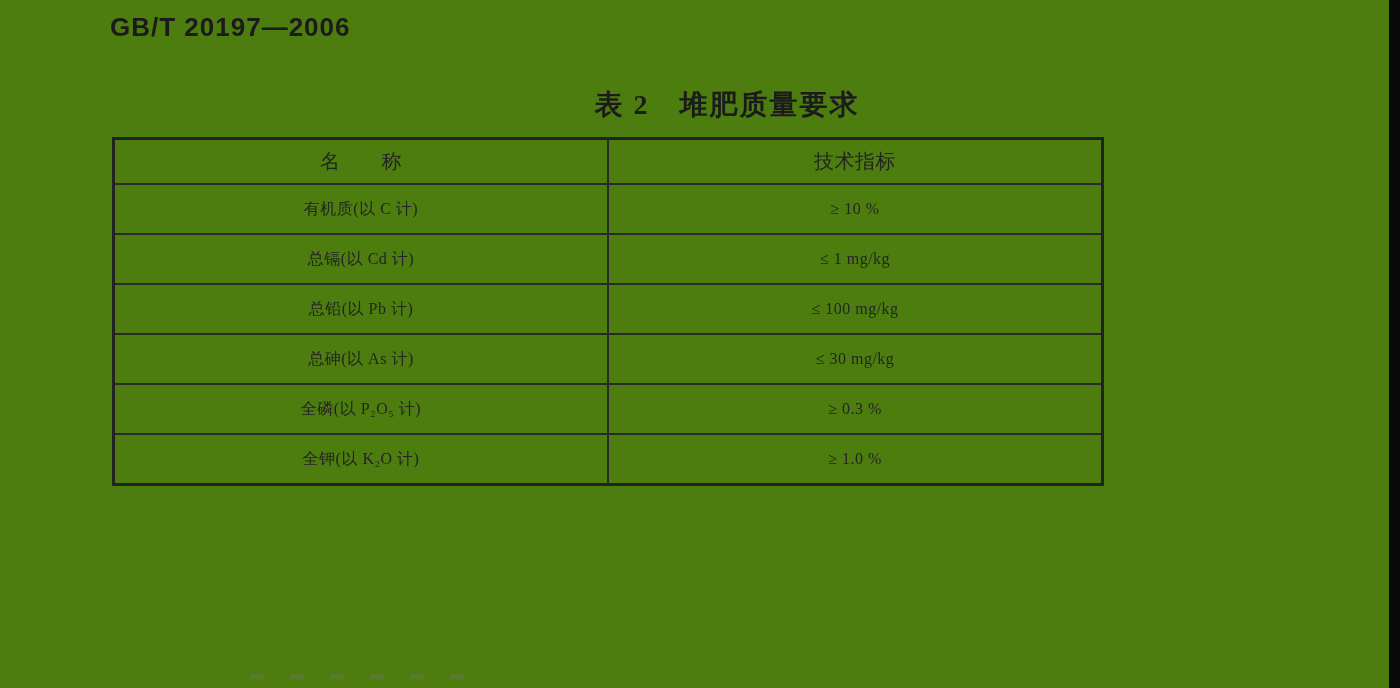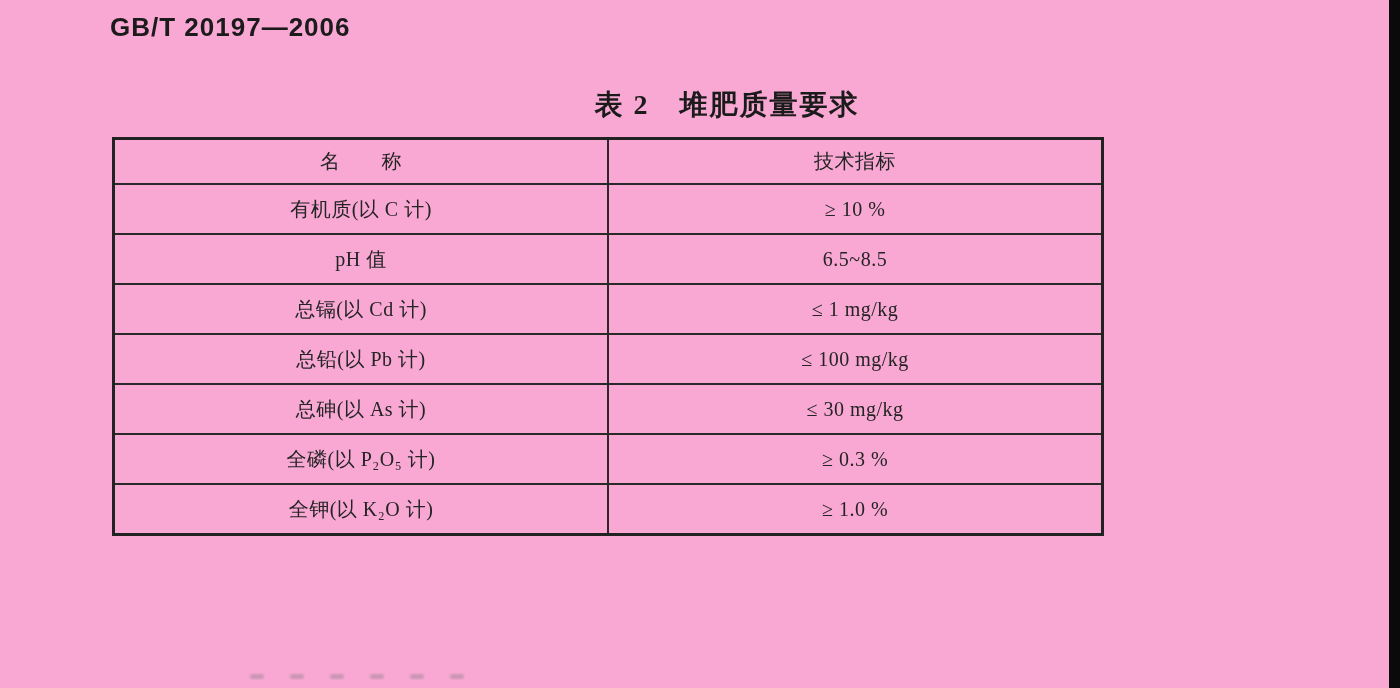--- a/index.html
+++ b/index.html
@@ -4,21 +4,21 @@
 <style>
   html, body {
     margin: 0;
     padding: 0;
     background: #ffffff;
   }
   .page {
     position: relative;
     width: 1400px;
     height: 688px;
-    background: #f9a8d4;
+    background: #4d7c0f;
     overflow: hidden;
     font-family: "Liberation Serif", "DejaVu Serif", serif;
     color: #1f1f1f;
   }
   .doc-code {
     position: absolute;
     left: 110px;
     top: 12px;
     font-family: "Liberation Sans", "DejaVu Sans", sans-serif;
     font-weight: bold;
@@ -42,21 +42,21 @@
     left: 112px;
     top: 137px;
     width: 992px;
     border-collapse: collapse;
     table-layout: fixed;
   }
   table.quality td, table.quality th {
     border: 2.5px solid #2a2a2a;
     text-align: center;
     vertical-align: middle;
-    font-size: 20px;
+    font-size: 16px;
     font-weight: normal;
     color: #242424;
     padding: 0;
     height: 48px;
     letter-spacing: 0.5px;
   }
   table.quality tr.hdr th {
     height: 43px;
     font-size: 20px;
   }
@@ -109,24 +109,20 @@
     <tbody>
       <tr class="hdr">
         <th>名　　称</th>
         <th>技术指标</th>
       </tr>
       <tr>
         <td>有机质(以 C 计)</td>
         <td>≥ 10 %</td>
       </tr>
       <tr>
-        <td>pH 值</td>
-        <td>6.5~8.5</td>
-      </tr>
-      <tr>
         <td>总镉(以 Cd 计)</td>
         <td>≤ 1 mg/kg</td>
       </tr>
       <tr>
         <td>总铅(以 Pb 计)</td>
         <td>≤ 100 mg/kg</td>
       </tr>
       <tr>
         <td>总砷(以 As 计)</td>
         <td>≤ 30 mg/kg</td>

